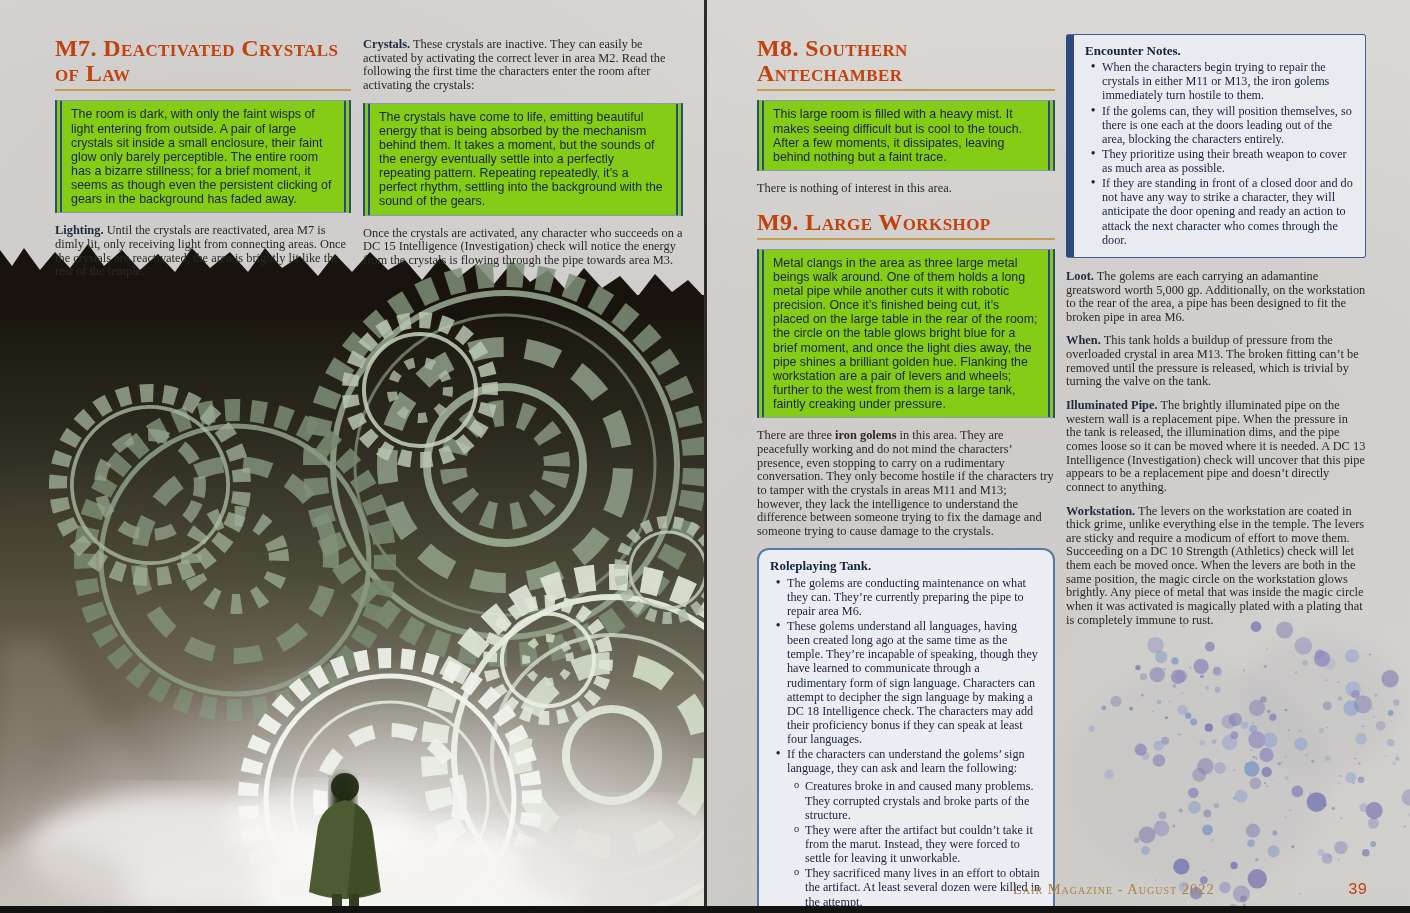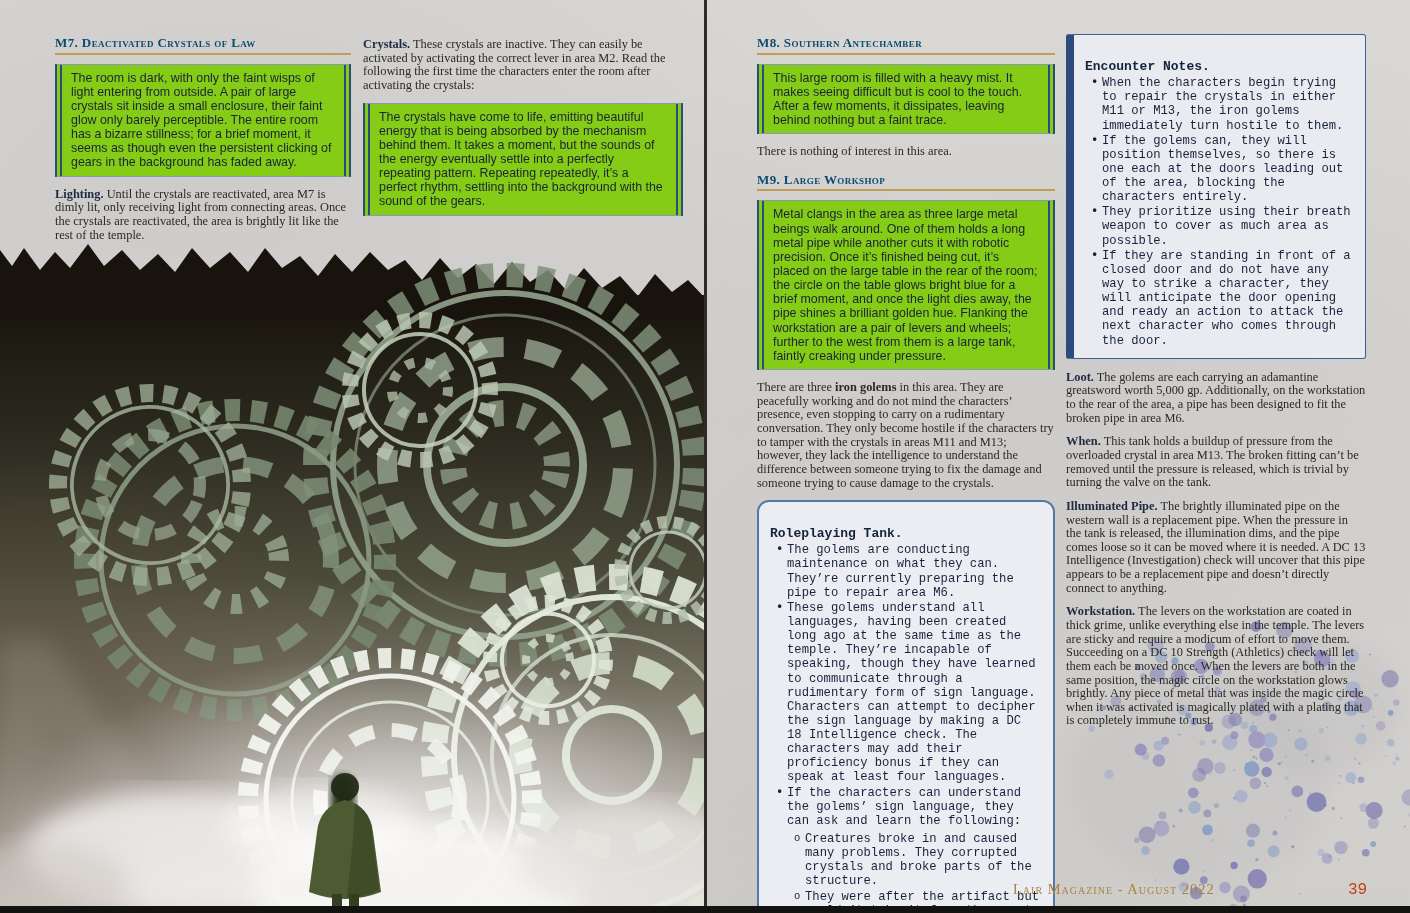--- a/index.html
+++ b/index.html
@@ -15,31 +15,31 @@
   .gutter{position:absolute;left:704px;top:0;width:3px;height:906px;background:#2d2c29;}
   .bottom-edge{position:absolute;left:0;top:906px;width:1410px;height:7px;background:#131312;}
 
   .col{position:absolute;}
   .col-l1{left:55px;top:36px;width:296px;}
   .col-l2{left:363px;top:38px;width:320px;}
   .col-r1{left:757px;top:36px;width:298px;}
   .col-r2{left:1066px;top:34px;width:300px;}
 
   .sechead{font-family:"Liberation Serif",serif;font-variant:small-caps;font-weight:bold;
-           color:#0c4a6e;font-size:13px;letter-spacing:.4px;line-height:1.05;
+           color:#c2410c;font-size:24px;letter-spacing:.4px;line-height:1.05;
            border-bottom:2.5px solid #c59c54;padding-bottom:3px;margin:0 0 9px;}
   p.body{font-size:12.4px;line-height:1.1;color:#2a2924;margin:0 0 10px;text-align:left;}
   p.body b.lead{color:#1f2a40;}
   .readaloud{background:#84cc16;
              border-left:7px double #2c4a7c;border-right:7px double #2c4a7c;
              border-top:1px solid #8699b6;border-bottom:1px solid #8699b6;
              padding:6px 9px;font-family:"Liberation Sans",sans-serif;
              font-size:12.4px;line-height:1.14;color:#1b2433;margin:0 0 11px;}
   .notesbox{background:#ecedf2;border:2px solid #5677a8;border-radius:12px;
-            padding:24px 11px 9px;font-family:Liberation Mono, monospace;
+            padding:8px 11px 9px;font-family:Liberation Serif, serif;
             font-size:12.2px;line-height:1.16;color:#17233c;}
   .notesbox.encounter{border-radius:3px;border:1.5px solid #3c5d95;
             border-left:8px solid #2c4a7c;background:#e9ebf0;margin:0 0 12px;}
   .notesbox .ntitle{font-weight:bold;font-size:13px;color:#14223e;margin:0 0 2px;}
   .notesbox ul{list-style:none;margin:0;padding:0 0 0 6px;}
   .notesbox ul li{position:relative;padding-left:11px;margin:0 0 1px;}
   .notesbox ul.bullets > li::before{content:"\2022";position:absolute;left:0;top:-1px;font-weight:bold;}
   .notesbox ul.subbullets{padding-left:24px;margin:4px 0 4px;}
   .notesbox ul.subbullets > li::before{content:"o";position:absolute;left:0;top:0;font-size:10.5px;}
 
@@ -156,20 +156,21 @@
 
   <div class="col col-l1">
     <h2 class="sechead">M7. Deactivated Crystals of Law</h2>
     <div class="readaloud">The room is dark, with only the faint wisps of light entering from outside. A pair of large crystals sit inside a small enclosure, their faint glow only barely perceptible. The entire room has a bizarre stillness; for a brief moment, it seems as though even the persistent clicking of gears in the background has faded away.</div>
     <p class="body"><b class="lead">Lighting.</b><span> Until the crystals are reactivated, area M7 is dimly lit, only receiving light from connecting areas. Once the crystals are reactivated, the area is brightly lit like the rest of the temple.</span></p>
   </div>
 
   <div class="col col-l2">
     <p class="body"><b class="lead">Crystals.</b><span> These crystals are inactive. They can easily be activated by activating the correct lever in area M2. Read the following the first time the characters enter the room after activating the crystals:</span></p>
     <div class="readaloud">The crystals have come to life, emitting beautiful energy that is being absorbed by the mechanism behind them. It takes a moment, but the sounds of the energy eventually settle into a perfectly repeating pattern. Repeating repeatedly, it’s a perfect rhythm, settling into the background with the sound of the gears.</div>
+    <p class="body">Once the crystals are activated, any character who succeeds on a DC 15 Intelligence (Investigation) check will notice the energy from the crystals is flowing through the pipe towards area M3.</p>
   </div>
 
   <div class="col col-r1">
     <h2 class="sechead">M8. Southern Antechamber</h2>
     <div class="readaloud">This large room is filled with a heavy mist. It makes seeing difficult but is cool to the touch. After a few moments, it dissipates, leaving behind nothing but a faint trace.</div>
     <p class="body">There is nothing of interest in this area.</p>
 
     <h2 class="sechead" style="margin-top:14px">M9. Large Workshop</h2>
     <div class="readaloud">Metal clangs in the area as three large metal beings walk around. One of them holds a long metal pipe while another cuts it with robotic precision. Once it’s finished being cut, it’s placed on the large table in the rear of the room; the circle on the table glows bright blue for a brief moment, and once the light dies away, the pipe shines a brilliant golden hue. Flanking the workstation are a pair of levers and wheels; further to the west from them is a large tank, faintly creaking under pressure.</div>
     <p class="body"><span>There are three </span><b>iron golems</b><span> in this area. They are peacefully working and do not mind the characters’ presence, even stopping to carry on a rudimentary conversation. They only become hostile if the characters try to tamper with the crystals in areas M11 and M13; however, they lack the intelligence to understand the difference between someone trying to fix the damage and someone trying to cause damage to the crystals.</span></p>

